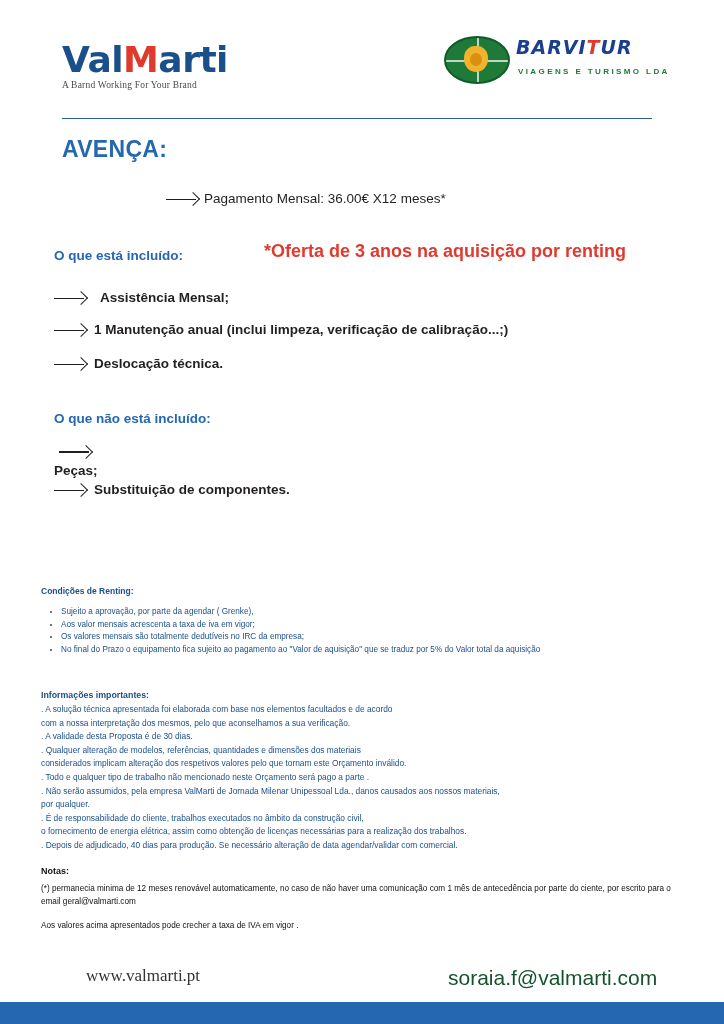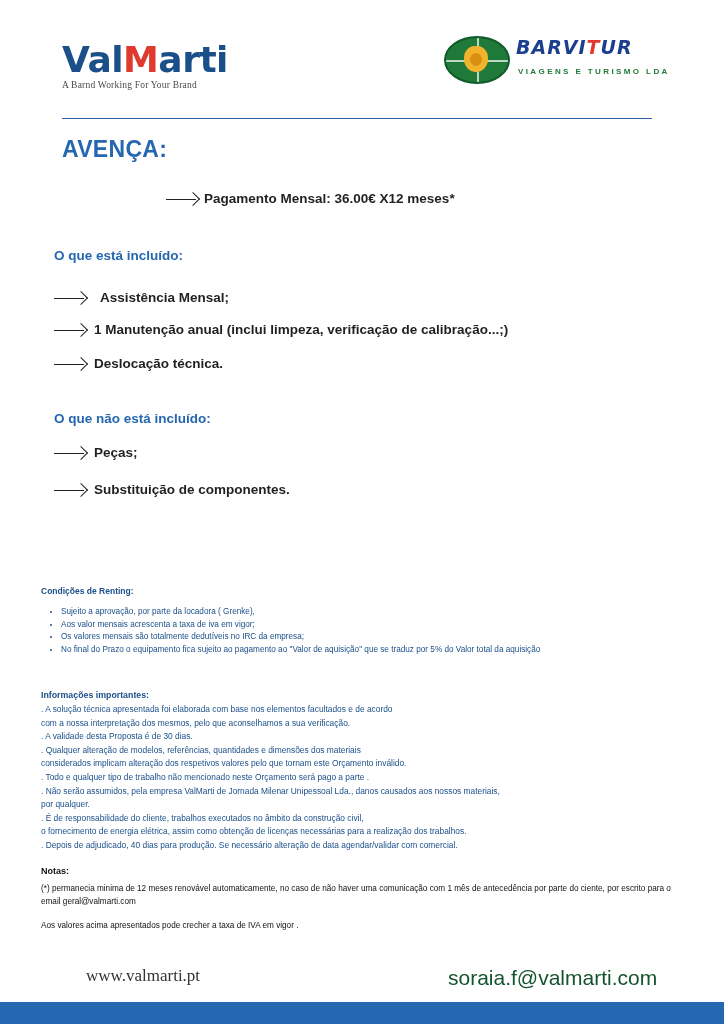--- a/index.html
+++ b/index.html
@@ -178,21 +178,21 @@
     right: 2px;
     top: 1.5px;
     width: 9px;
     height: 9px;
     border-top: 1.6px solid #231f20;
     border-right: 1.6px solid #231f20;
     transform: rotate(45deg);
   }
   .pay-text {
     font-size: 13.5px;
-    font-weight: bold;
+    font-weight: normal;
     color: #231f20;
     text-align: right;
   }
 
   
   .sec-head {
     position: absolute;
     left: 54px;
     font-size: 13.5px;
     font-weight: bold;
@@ -221,21 +221,21 @@
   }
   .bullet .btxt {
     font-size: 13.5px;
     font-weight: bold;
     color: #231f20;
     white-space: nowrap;
   }
   .b-inc-0 { top: 290px; gap: 12px; }
   .b-inc-1 { top: 322px; }
   .b-inc-2 { top: 356px; }
-  .b-exc-0 { top: 445px; }
+  .b-exc-0 { top: 445px; flex-direction: column; }
   .b-exc-1 { top: 482px; justify-content: flex-end; }
 
   
   .cond-head {
     position: absolute;
     left: 41px;
     top: 586px;
     font-size: 8.5px;
     font-weight: bold;
     color: #1b4f8a;
@@ -347,20 +347,21 @@
 
   <div class="rule"></div>
 
   <div class="title">AVENÇA:</div>
 
   <div class="pay-line">
     <span class="arrow"></span>
     <span class="pay-text">Pagamento Mensal: 36.00€ X12 meses*</span>
   </div>
 
+  <div class="offer">*Oferta de 3 anos na aquisição por renting</div>
 
   <div class="sec-head included">O que está incluído:</div>
 
   <div class="bullet b-inc-0">
     <span class="arrow"></span>
     <span class="btxt">Assistência Mensal;</span>
   </div>
   <div class="bullet b-inc-1">
     <span class="arrow"></span>
     <span class="btxt">1 Manutenção anual (inclui limpeza, verificação de calibração...;)</span>
@@ -376,21 +377,21 @@
     <span class="arrow"></span>
     <span class="btxt">Peças;</span>
   </div>
   <div class="bullet b-exc-1">
     <span class="arrow"></span>
     <span class="btxt">Substituição de componentes.</span>
   </div>
 
   <div class="cond-head">Condições de Renting:</div>
   <ul class="cond-list">
-    <li>Sujeito a aprovação, por parte da locadora ( Grenke),</li>
+    <li>Sujeito a aprovação, por parte da agendar ( Grenke),</li>
     <li>Aos valor mensais acrescenta a taxa de iva em vigor;</li>
     <li>Os valores mensais são totalmente dedutíveis no IRC da empresa;</li>
     <li>No final do Prazo o equipamento fica sujeito ao pagamento ao "Valor de aquisição" que se traduz por 5% do Valor total da aquisição</li>
   </ul>
 
   <div class="info-head">Informações importantes:</div>
   <div class="info-lines">
     <div>. A solução técnica apresentada foi elaborada com base nos elementos facultados e de acordo</div>
     <div>com a nossa interpretação dos mesmos, pelo que aconselhamos a sua verificação.</div>
     <div>. A validade desta Proposta é de 30 dias.</div>

